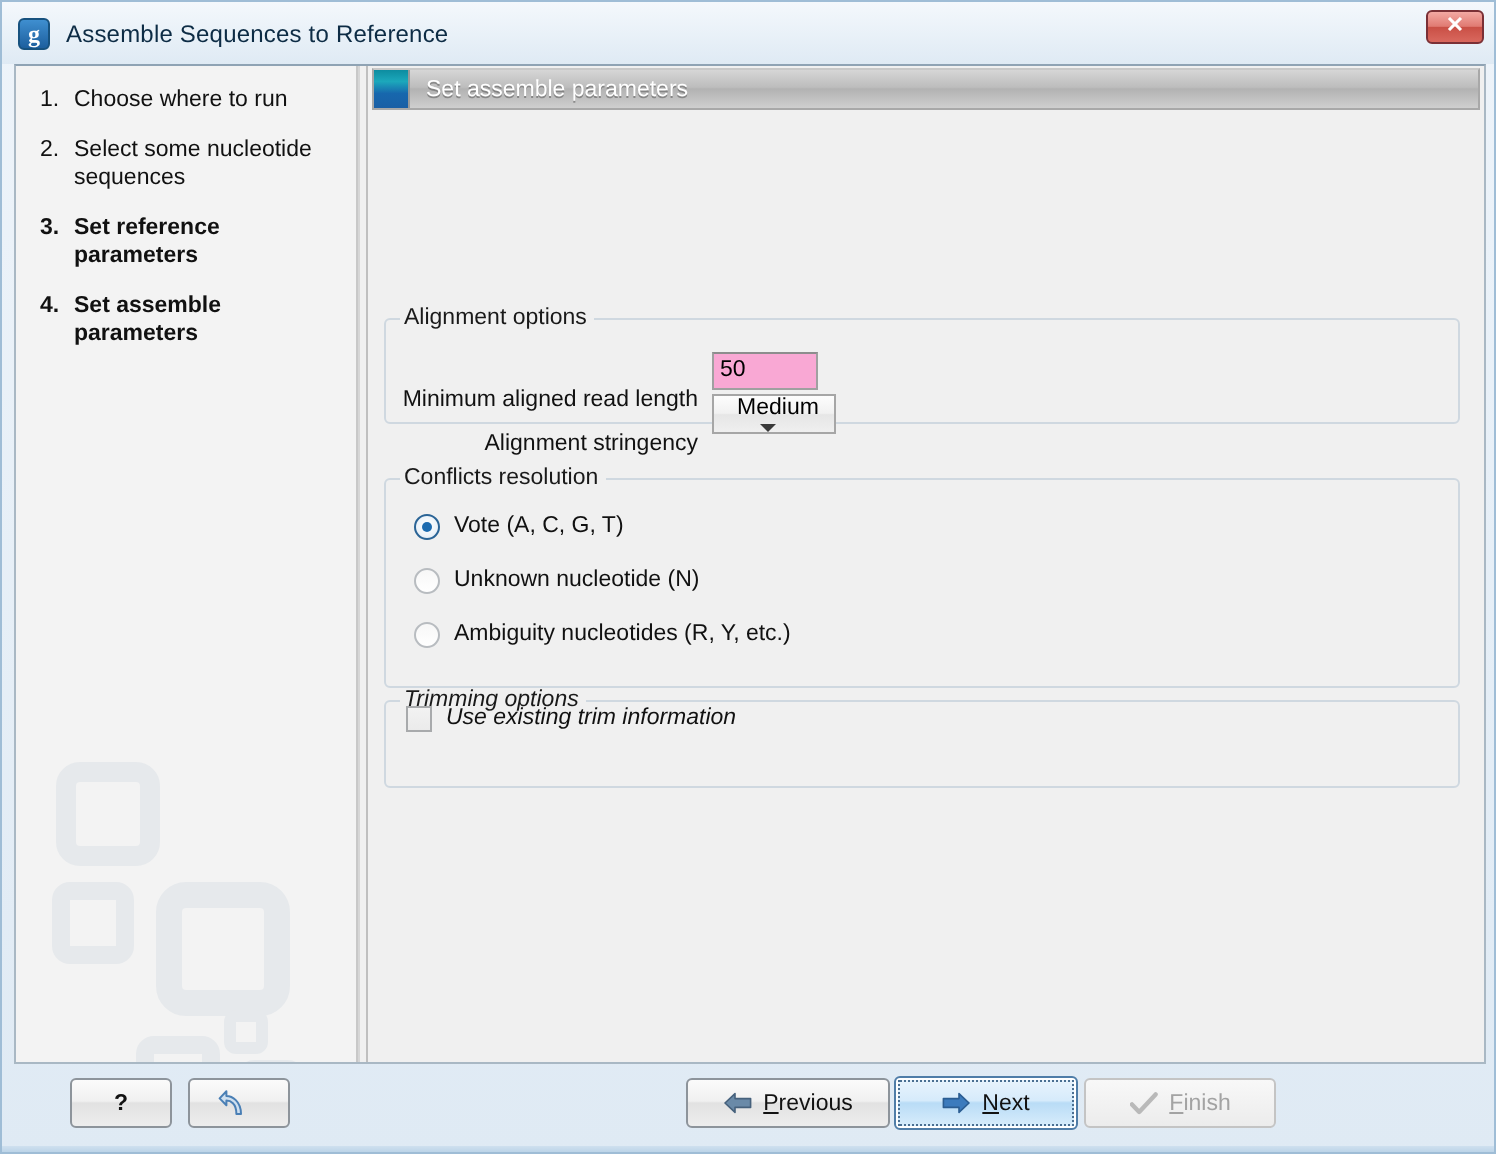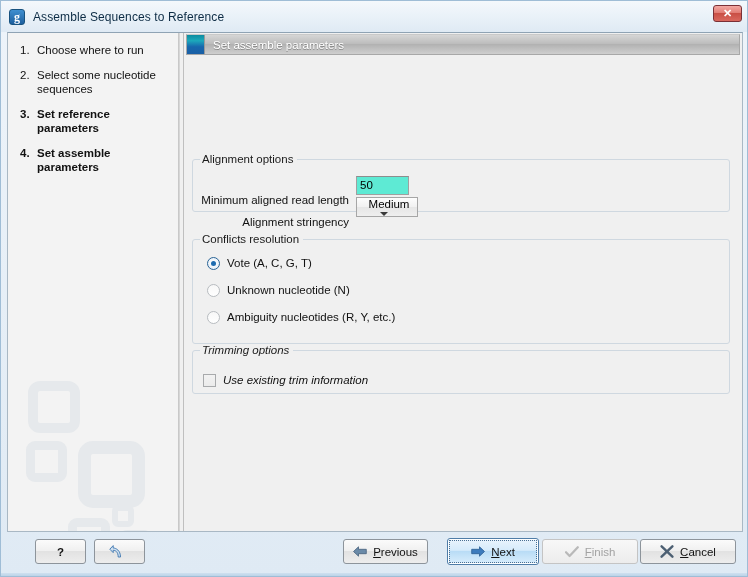--- a/index.html
+++ b/index.html
@@ -233,21 +233,21 @@
     text-align: right;
     white-space: nowrap;
     margin-top: 30px;
   }
   .text-input {
     width: 53px;
     height: 19px;
     box-sizing: border-box;
     border: 1px solid #a0a0a0;
     border-top-color: #8d8d8d;
-    background: #5eead4;
+    background: #f9a8d4;
     font-family: "Liberation Sans", sans-serif;
     font-size: 11.5px;
     color: #000000;
     padding: 0 3px;
     line-height: 17px;
     outline: none;
   }
   .combo {
     position: relative;
     width: 62px;
@@ -372,21 +372,21 @@
     position: absolute;
     left: 1px; top: 1px; right: 1px; bottom: 1px;
     border: 1px dotted #4a6f92;
     pointer-events: none;
   }
   .btn.disabled { color: #a3a3a3; border-color: #c4c4c4;
     background: linear-gradient(180deg, #f8f8f8 0%, #f2f2f2 50%, #ececec 100%); }
 
   #btn-help   { left: 28px;  top: 7px;  width: 51px; }
   #btn-reset  { left: 87px;  top: 7px;  width: 51px; }
-  #btn-previous { left: 336px; top: 7px; width: 85px; }
+  #btn-previous { left: 336px; top: 7px; width: 102px; }
   #btn-next     { left: 440px; top: 6px; width: 92px; height: 27px; }
   #btn-finish   { left: 535px; top: 7px; width: 96px; }
   #btn-cancel   { left: 633px; top: 7px; width: 96px; }
 
   .statusstrip {
     position: absolute;
     left: 0; bottom: 0; width: 748px; height: 3px;
     background: linear-gradient(180deg, #cfe0ef 0%, #bcd4e8 100%);
   }
 </style>
@@ -475,21 +475,21 @@
 
           <div class="radio-row" style="left:14px; top:69px;">
             <span class="radio"></span>
             <span class="radio-label">Ambiguity nucleotides (R, Y, etc.)</span>
           </div>
         </div>
 
         <div class="group" id="group-trimming">
           <div class="legend">Trimming options</div>
 
-          <div class="check-row" style="left:10px; top:21px;">
+          <div class="check-row" style="left:10px; top:0;">
             <span class="checkbox"></span>
             <span class="check-label">Use existing trim information</span>
           </div>
         </div>
 
       </div>
     </div>
   </div>
 
   <div class="buttonbar">
@@ -527,24 +527,16 @@
 
     <div class="btn disabled" id="btn-finish">
       <span class="bicon">
         <svg width="14" height="12" viewBox="0 0 14 12">
           <path d="M1 6.2 L4.6 10 L12.8 1.2" fill="none" stroke="#b9b9b9" stroke-width="2.2" stroke-linecap="round" stroke-linejoin="round"></path>
         </svg>
       </span>
       <span class="blabel"><u>F</u><span>inish</span></span>
     </div>
 
-    <div class="btn" id="btn-cancel">
-      <span class="bicon">
-        <svg width="14" height="13" viewBox="0 0 14 13">
-          <path d="M1.6 1.3 L12.4 11.7 M12.4 1.3 L1.6 11.7" fill="none" stroke="#4c5f72" stroke-width="2.4" stroke-linecap="round"></path>
-        </svg>
-      </span>
-      <span class="blabel"><u>C</u><span>ancel</span></span>
-    </div>
   </div>
 
   <div class="statusstrip"></div>
 </div>
 
 </body></html>

